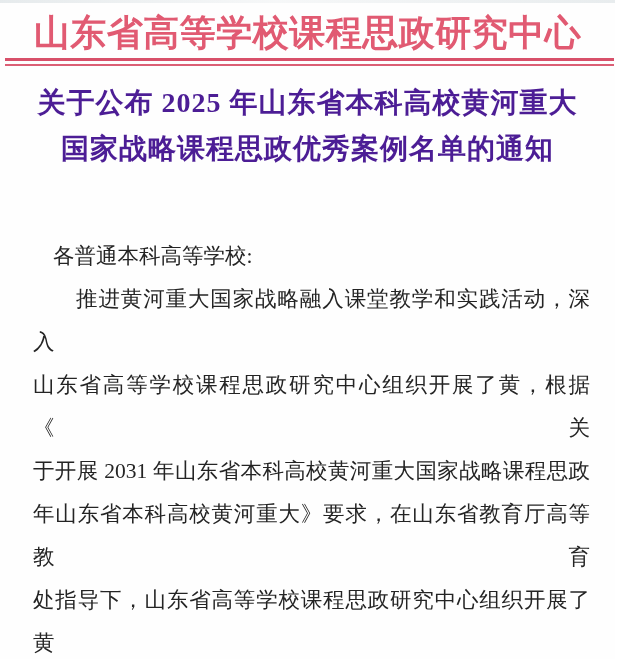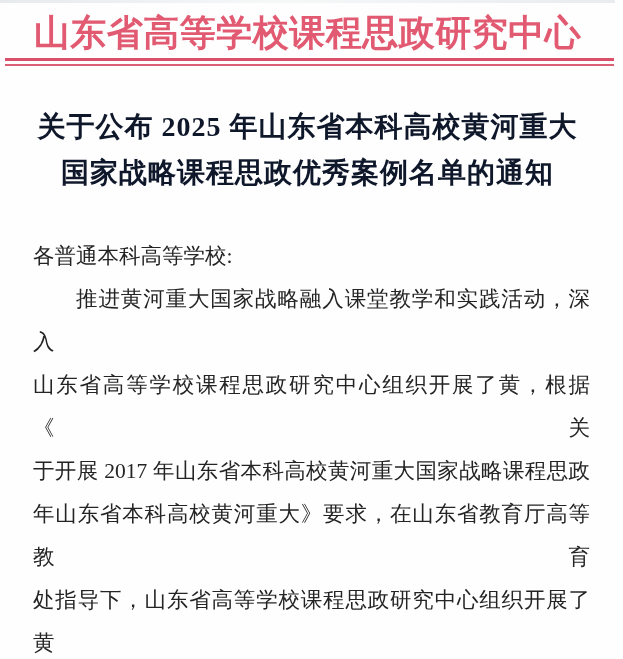--- a/index.html
+++ b/index.html
@@ -34,40 +34,40 @@
       position: absolute; top: 58px; left: 5px;
       width: 609px; height: 3px;
       background: #d8506a;
     }
     .rule-thin {
       position: absolute; top: 64px; left: 5px;
       width: 609px; height: 2px;
       background: #db5f75;
     }
     .title {
-      position: absolute; top: 104px; left: 0; width: 100%;
+      position: absolute; top: 80px; left: 0; width: 100%;
       text-align: center;
       font-size: 28px; line-height: 46px;
       font-weight: bold;
-      color: #0f172a;
+      color: #4c1d95;
       letter-spacing: 1px;
     }
     .body-text {
       position: absolute; top: 235px; left: 33px;
       width: 557px;
       font-size: 21.5px; line-height: 43px;
       color: #242424;
     }
     .jline {
       text-align: justify;
       text-align-last: justify;
       text-justify: inter-character;
     }
     .indent { text-indent: 43px; }
-    .lline { text-align: left; text-align-last: left; }
+    .lline { text-align: left; text-align-last: left; margin-left: 20px; }
   </style>
 </head>
 <body>
 
 <div class="page">
 
   <div class="scan-top"></div>
 
   <div class="letterhead">山东省高等学校课程思政研究中心</div>
 
@@ -76,19 +76,19 @@
 
   <div class="title">
     <div>关于公布 2025 年山东省本科高校黄河重大</div>
     <div>国家战略课程思政优秀案例名单的通知</div>
   </div>
 
   <div class="body-text">
     <div class="lline">各普通本科高等学校:</div>
     <div class="jline indent">推进黄河重大国家战略融入课堂教学和实践活动，深入</div>
     <div class="jline">山东省高等学校课程思政研究中心组织开展了黄，根据《关</div>
-    <div class="jline">于开展 2017 年山东省本科高校黄河重大国家战略课程思政</div>
+    <div class="jline">于开展 2031 年山东省本科高校黄河重大国家战略课程思政</div>
     <div class="jline">年山东省本科高校黄河重大》要求，在山东省教育厅高等教育</div>
     <div class="jline">处指导下，山东省高等学校课程思政研究中心组织开展了黄</div>
 
   </div>
 
 </div>
 
 </body></html>

